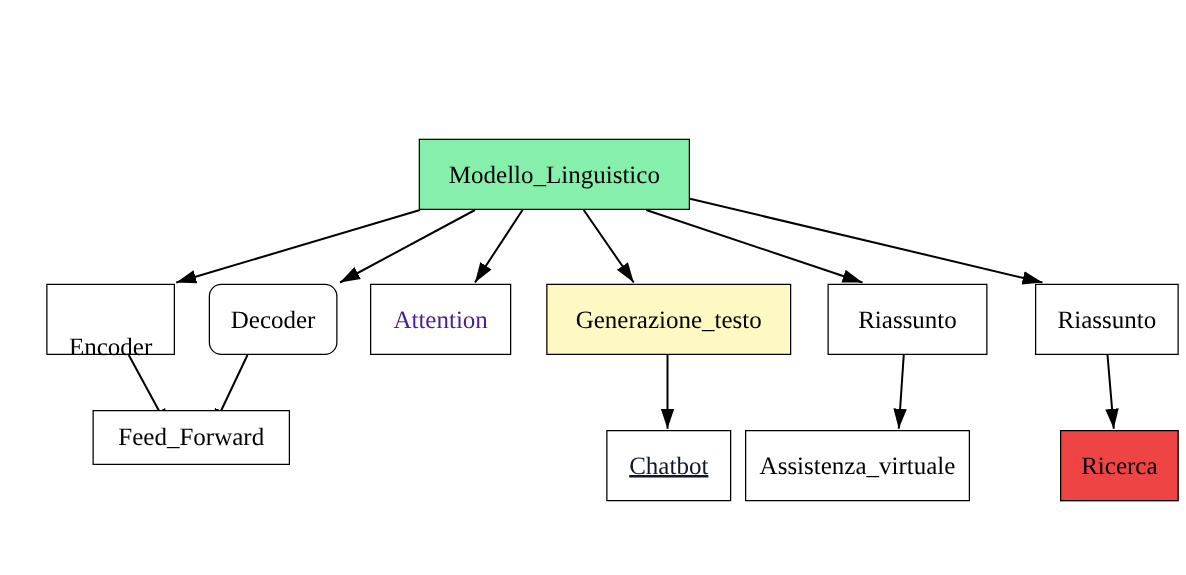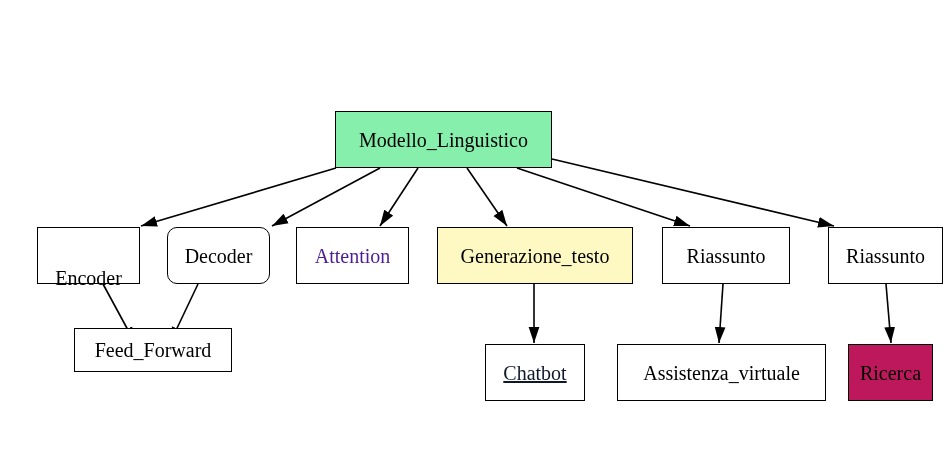--- a/index.html
+++ b/index.html
@@ -83,20 +83,20 @@
       </div>
       <div class="node" style="left: 828px; top: 227px; width: 115px; height: 57px; border-color: rgb(0, 0, 0); background: rgb(255, 255, 255);">
         <span class="node-label" style="color: rgb(0, 0, 0);">Riassunto</span>
       </div>
       <div class="node" style="left: 74px; top: 328px; width: 158px; height: 44px; border-color: rgb(0, 0, 0); background: rgb(255, 255, 255);">
         <span class="node-label" style="color: rgb(0, 0, 0);">Feed_Forward</span>
       </div>
       <div class="node" style="left: 485px; top: 344px; width: 100px; height: 57px; border-color: rgb(0, 0, 0); background: rgb(255, 255, 255);">
         <span class="node-label" style="color: #0f172a; text-decoration: underline;">Chatbot</span>
       </div>
-      <div class="node" style="left: 617px; top: 344px; width: 209px; height: 57px; border-color: rgb(0, 0, 0); background: rgb(255, 255, 255);">
+      <div class="node" style="left: 596px; top: 344px; width: 180px; height: 57px; border-color: rgb(0, 0, 0); background: rgb(255, 255, 255);">
         <span class="node-label" style="color: rgb(0, 0, 0);">Assistenza_virtuale</span>
       </div>
-      <div class="node" style="left: 848px; top: 344px; width: 85px; height: 57px; border-color: rgb(0, 0, 0); background: #be185d;">
+      <div class="node" style="left: 848px; top: 344px; width: 95px; height: 57px; border-color: rgb(0, 0, 0); background: #ef4444;">
         <span class="node-label" style="color: rgb(0, 0, 0);">Ricerca</span>
       </div>
     </div>
 </div>
 
 </body></html>

